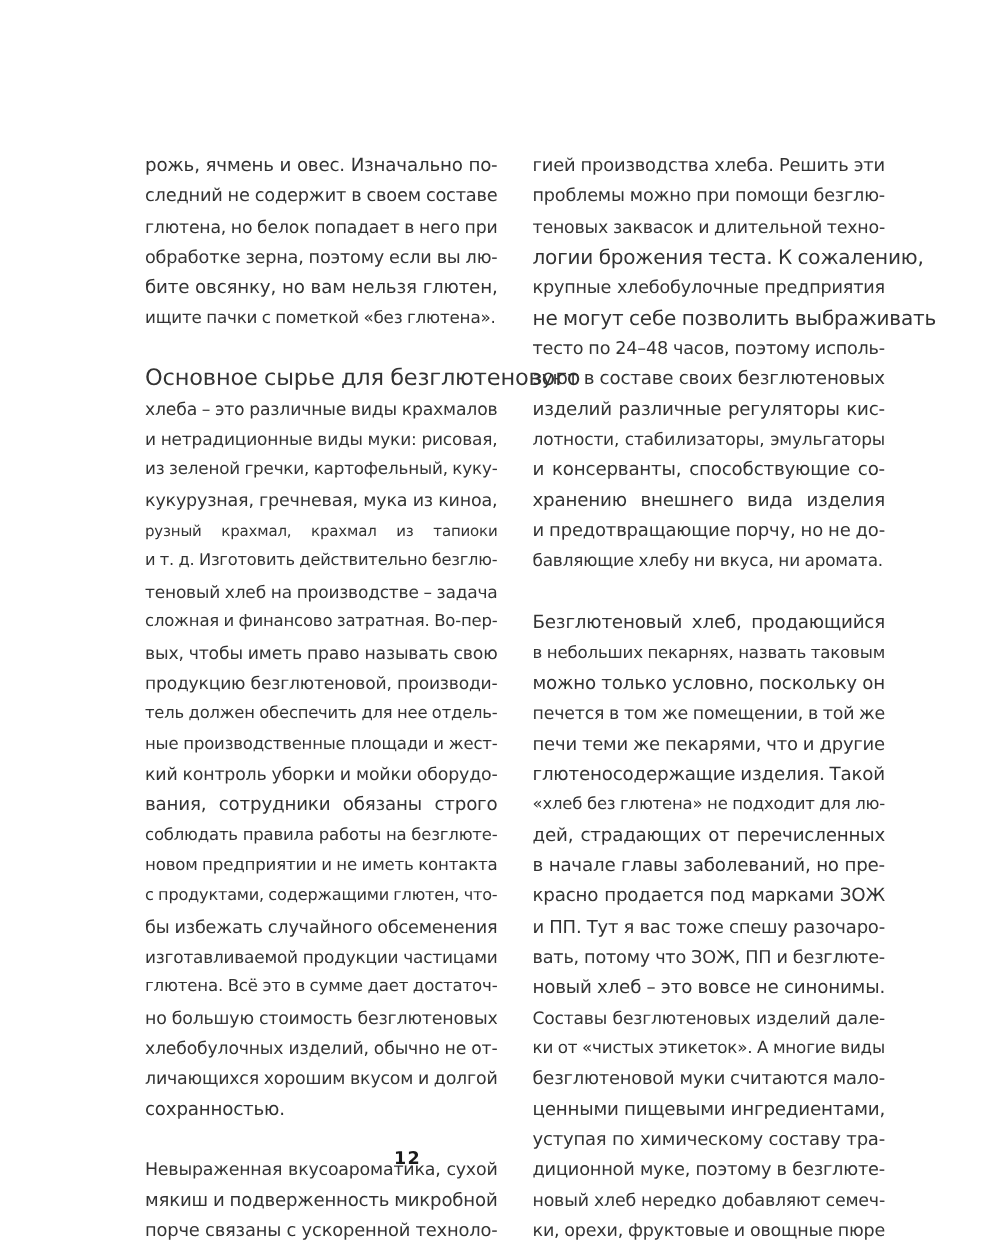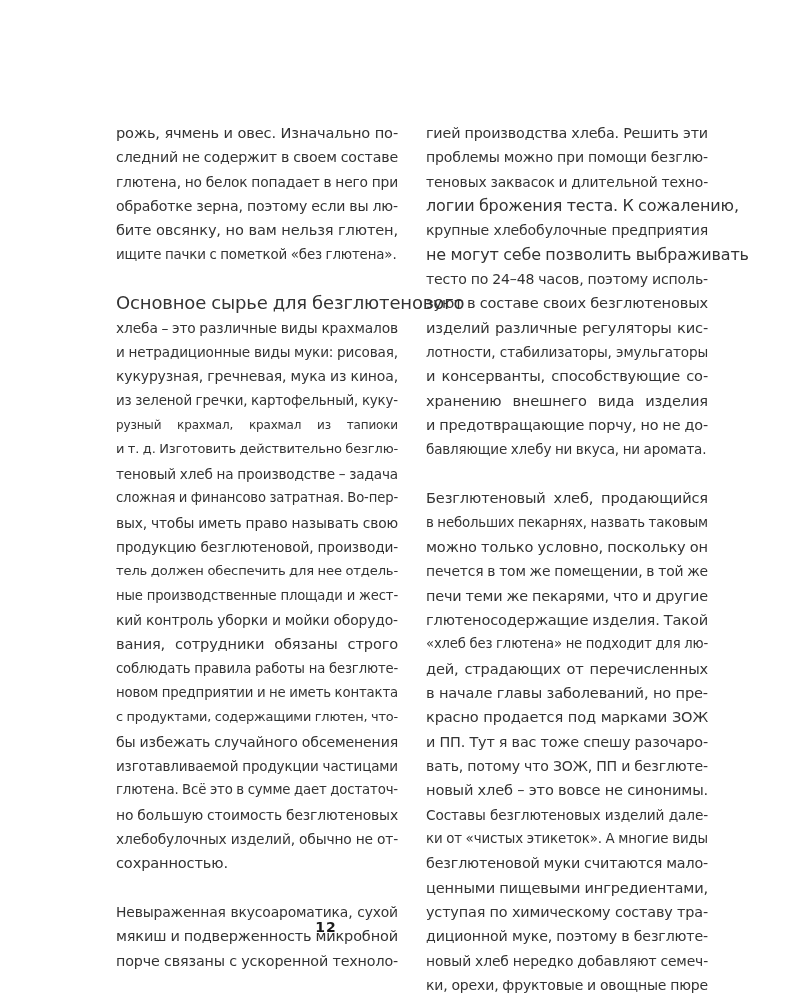--- a/index.html
+++ b/index.html
@@ -71,40 +71,41 @@
         <span class="line" style="text-align-last: justify; font-size: 13.8px;">глютена, но белок попадает в него при</span>
         <span class="line" style="text-align-last: justify; font-size: 14.1px;">обработке зерна, поэтому если вы лю-</span>
         <span class="line" style="text-align-last: justify; font-size: 14.6px;">бите овсянку, но вам нельзя глютен,</span>
         <span class="line last" style="text-align-last: left; font-size: 13.4px;">ищите пачки с пометкой «без глютена».</span>
       </div>
       <span class="para-gap"></span>
       <div class="paragraph">
         <span class="line" style="text-align-last: justify; font-size: 18px;">Основное сырье для безглютенового</span>
         <span class="line" style="text-align-last: justify; font-size: 13.8px;">хлеба – это различные виды крахмалов</span>
         <span class="line" style="text-align-last: justify; font-size: 13.6px;">и нетрадиционные виды муки: рисовая,</span>
+        <span class="line" style="text-align-last: justify; font-size: 13.4px;">из зеленой гречки, картофельный, куку-</span>
         <span class="line" style="text-align-last: justify; font-size: 14px;">кукурузная, гречневая, мука из киноа,</span>
-        <span class="line" style="text-align-last: justify; font-size: 13.4px;">из зеленой гречки, картофельный, куку-</span>
         <span class="line" style="text-align-last: justify; font-size: 12px;">рузный крахмал, крахмал из тапиоки</span>
         <span class="line" style="text-align-last: justify; font-size: 13px;">и т. д. Изготовить действительно безглю-</span>
         <span class="line" style="text-align-last: justify; font-size: 13.6px;">теновый хлеб на производстве – задача</span>
         <span class="line" style="text-align-last: justify; font-size: 13.2px;">сложная и финансово затратная. Во-пер-</span>
         <span class="line" style="text-align-last: justify; font-size: 13.8px;">вых, чтобы иметь право называть свою</span>
         <span class="line" style="text-align-last: justify; font-size: 13.7px;">продукцию безглютеновой, производи-</span>
         <span class="line" style="text-align-last: justify; font-size: 13.1px;">тель должен обеспечить для нее отдель-</span>
         <span class="line" style="text-align-last: justify; font-size: 13.2px;">ные производственные площади и жест-</span>
         <span class="line" style="text-align-last: justify; font-size: 13.9px;">кий контроль уборки и мойки оборудо-</span>
         <span class="line" style="text-align-last: justify; font-size: 14.6px;">вания, сотрудники обязаны строго</span>
         <span class="line" style="text-align-last: justify; font-size: 13.2px;">соблюдать правила работы на безглюте-</span>
         <span class="line" style="text-align-last: justify; font-size: 13.3px;">новом предприятии и не иметь контакта</span>
         <span class="line" style="text-align-last: justify; font-size: 12.9px;">с продуктами, содержащими глютен, что-</span>
         <span class="line" style="text-align-last: justify; font-size: 14.1px;">бы избежать случайного обсеменения</span>
         <span class="line" style="text-align-last: justify; font-size: 13.5px;">изготавливаемой продукции частицами</span>
         <span class="line" style="text-align-last: justify; font-size: 13.3px;">глютена. Всё это в сумме дает достаточ-</span>
         <span class="line" style="text-align-last: justify; font-size: 13.9px;">но большую стоимость безглютеновых</span>
         <span class="line" style="text-align-last: justify; font-size: 13.8px;">хлебобулочных изделий, обычно не от-</span>
+        <span class="line" style="text-align-last: justify; font-size: 13.9px;">личающихся хорошим вкусом и долгой</span>
         <span class="line last" style="text-align-last: left; font-size: 14.6px;">сохранностью.</span>
       </div>
       <span class="para-gap"></span>
       <div class="paragraph">
         <span class="line" style="text-align-last: justify; font-size: 13.9px;">Невыраженная вкусоароматика, сухой</span>
         <span class="line" style="text-align-last: justify; font-size: 14.5px;">мякиш и подверженность микробной</span>
         <span class="line" style="text-align-last: justify; font-size: 14.3px;">порче связаны с ускоренной техноло-</span>
       </div>
     </div>
   <div class="column col-right">

